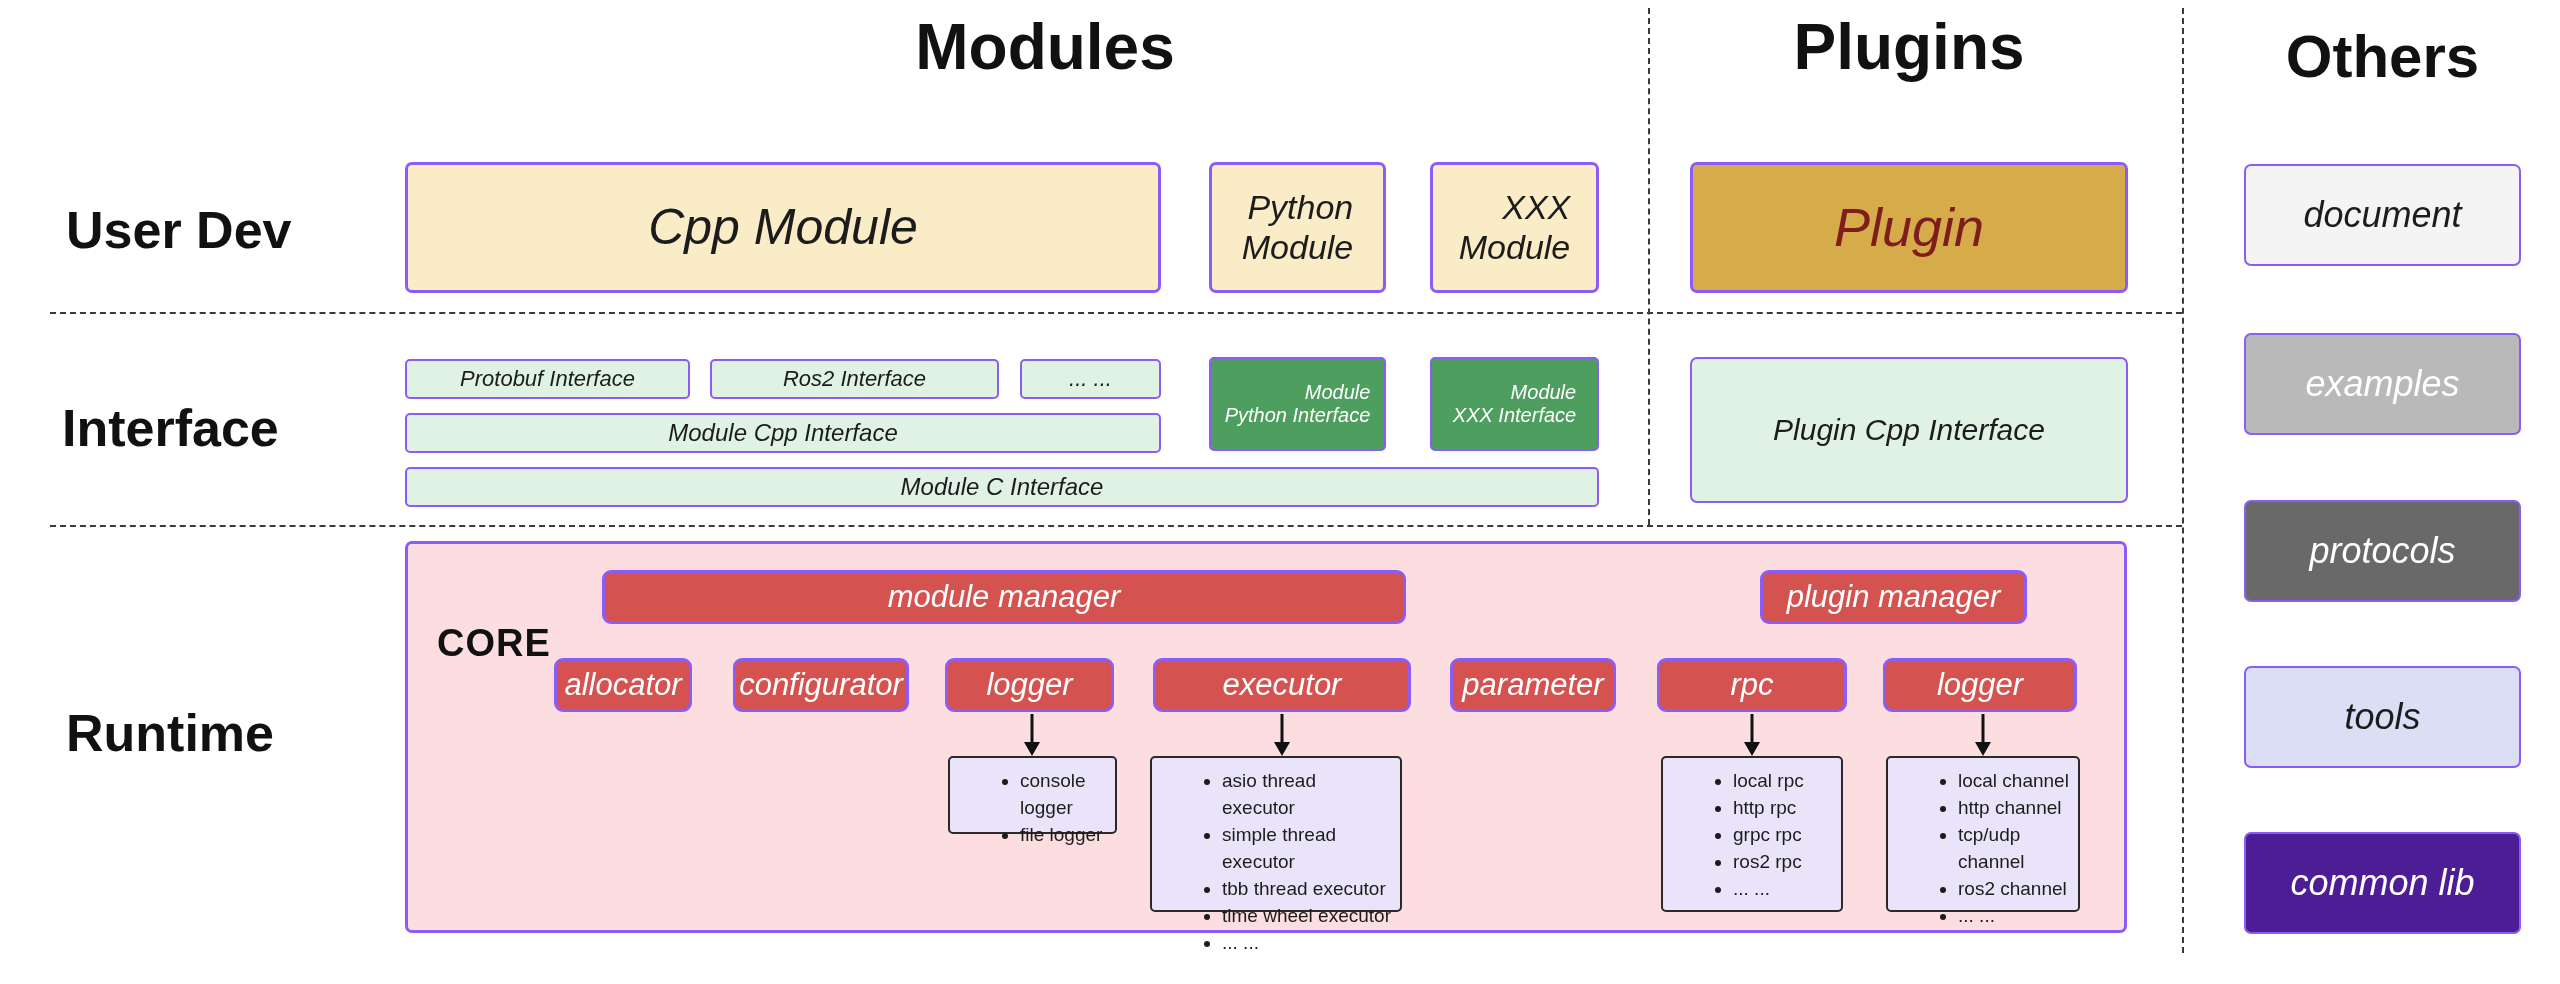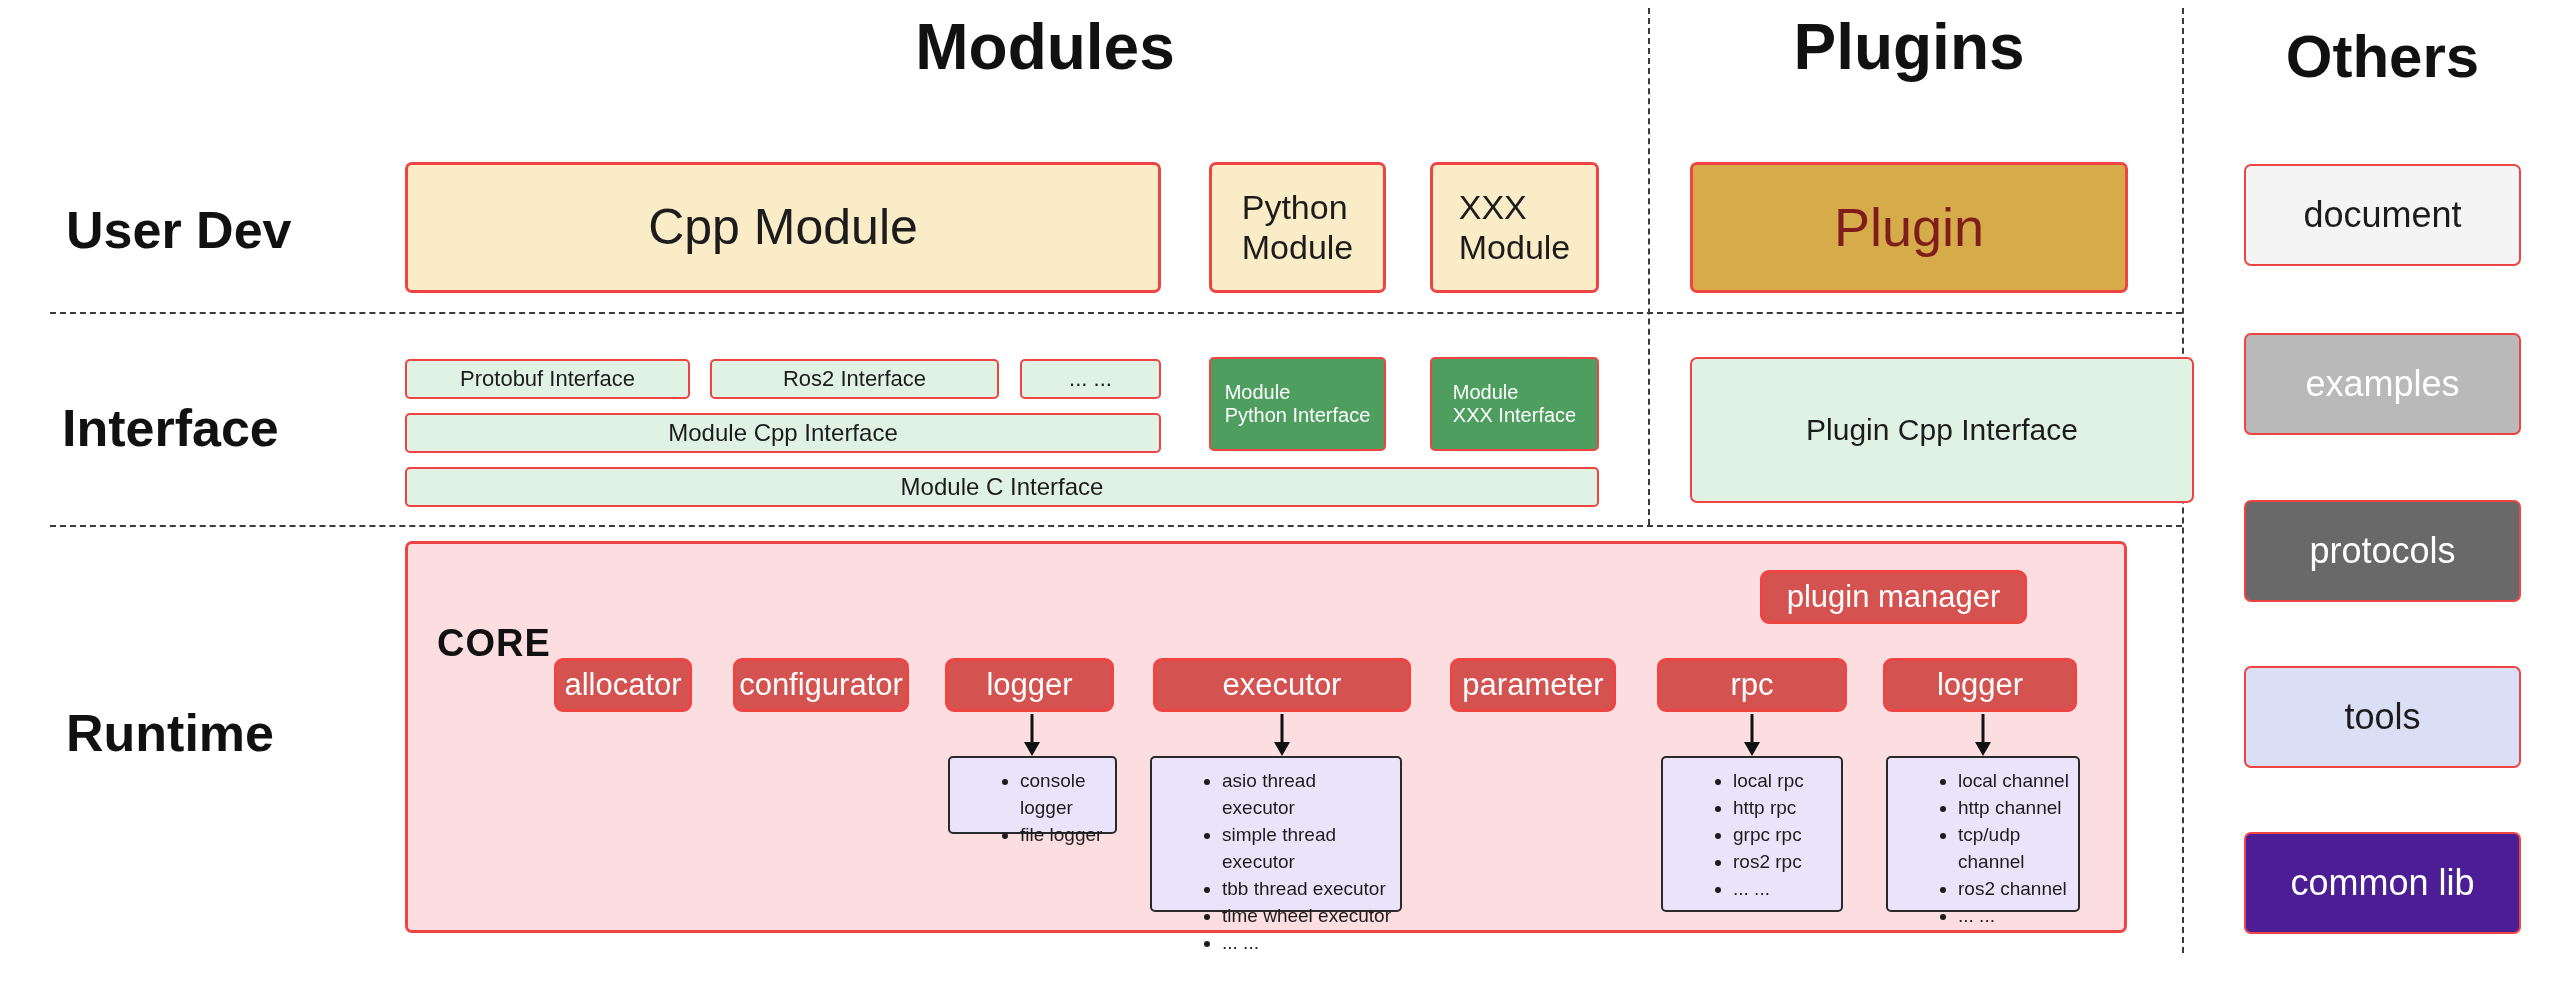--- a/index.html
+++ b/index.html
@@ -5,22 +5,22 @@
   html,body{margin:0;padding:0;background:#fff;}
   .canvas{
     position:relative;width:2560px;height:984px;background:#ffffff;
     font-family:"Liberation Sans","DejaVu Sans",sans-serif;color:#1c1c1c;
     overflow:hidden;
   }
   .hdr{position:absolute;text-align:center;font-size:64px;font-weight:600;color:#111;}
   .rowlabel{position:absolute;font-size:52px;font-weight:600;color:#111;}
   .box{
     position:absolute;display:flex;align-items:center;justify-content:center;
-    border:3px solid #ef4444;border-radius:7px;text-align:left;
-    white-space:pre-line;box-sizing:border-box;line-height:1.15;
+    border:3px solid #8b5cf6;border-radius:7px;text-align:right;
+    white-space:pre-line;box-sizing:border-box;line-height:1.15;font-style:italic;
   }
   .thin{border-width:2px;border-radius:5px;}
   .cream{background:#faecc6;}
   .gold{background:#d5ac49;color:#7f1d1d;}
   .lgreen{background:#dff2e4;}
   .dgreen{background:#4e9e5f;color:#ffffff;}
   .corebox{background:#fcdee1;}
   .redbtn{background:#d45350;color:#ffffff;border-radius:9px;}
   .listbox{
     position:absolute;background:#eae4fb;border:2px solid #2a2a2a;border-radius:5px;
@@ -75,25 +75,26 @@
   <div class="box lgreen thin fs22" style="left:405px;top:359px;width:285px;height:40px;">Protobuf Interface</div>
   <div class="box lgreen thin fs22" style="left:710px;top:359px;width:289px;height:40px;">Ros2 Interface</div>
   <div class="box lgreen thin fs22" style="left:1020px;top:359px;width:141px;height:40px;">... ...</div>
   <div class="box dgreen thin fs20" style="left:1209px;top:357px;width:177px;height:94px;">Module
 Python Interface</div>
   <div class="box dgreen thin fs20" style="left:1430px;top:357px;width:169px;height:94px;">Module
 XXX Interface</div>
   <div class="box lgreen thin fs24" style="left:405px;top:413px;width:756px;height:40px;">Module Cpp Interface</div>
   <div class="box lgreen thin fs24" style="left:405px;top:467px;width:1194px;height:40px;">Module C Interface</div>
 
-  <div class="box lgreen fs30" style="left:1690px;top:357px;width:504px;height:146px;border-width:2px;">Plugin Cpp Interface</div>
+  <div class="box lgreen fs30" style="left:1690px;top:357px;width:438px;height:146px;border-width:2px;">Plugin Cpp Interface</div>
 
   <div class="box corebox" style="left:405px;top:541px;width:1722px;height:392px;"></div>
   <div class="corelabel" style="left:437px;top:622px;">CORE</div>
 
+  <div class="box redbtn fs31" style="left:602px;top:570px;width:804px;height:54px;">module manager</div>
   <div class="box redbtn fs31" style="left:1760px;top:570px;width:267px;height:54px;">plugin manager</div>
 
   <div class="box redbtn fs31" style="left:554px;top:658px;width:138px;height:54px;">allocator</div>
   <div class="box redbtn fs31" style="left:733px;top:658px;width:176px;height:54px;">configurator</div>
   <div class="box redbtn fs31" style="left:945px;top:658px;width:169px;height:54px;">logger</div>
   <div class="box redbtn fs31" style="left:1153px;top:658px;width:258px;height:54px;">executor</div>
   <div class="box redbtn fs31" style="left:1450px;top:658px;width:166px;height:54px;">parameter</div>
   <div class="box redbtn fs31" style="left:1657px;top:658px;width:190px;height:54px;">rpc</div>
   <div class="box redbtn fs31" style="left:1883px;top:658px;width:194px;height:54px;">logger</div>
 

